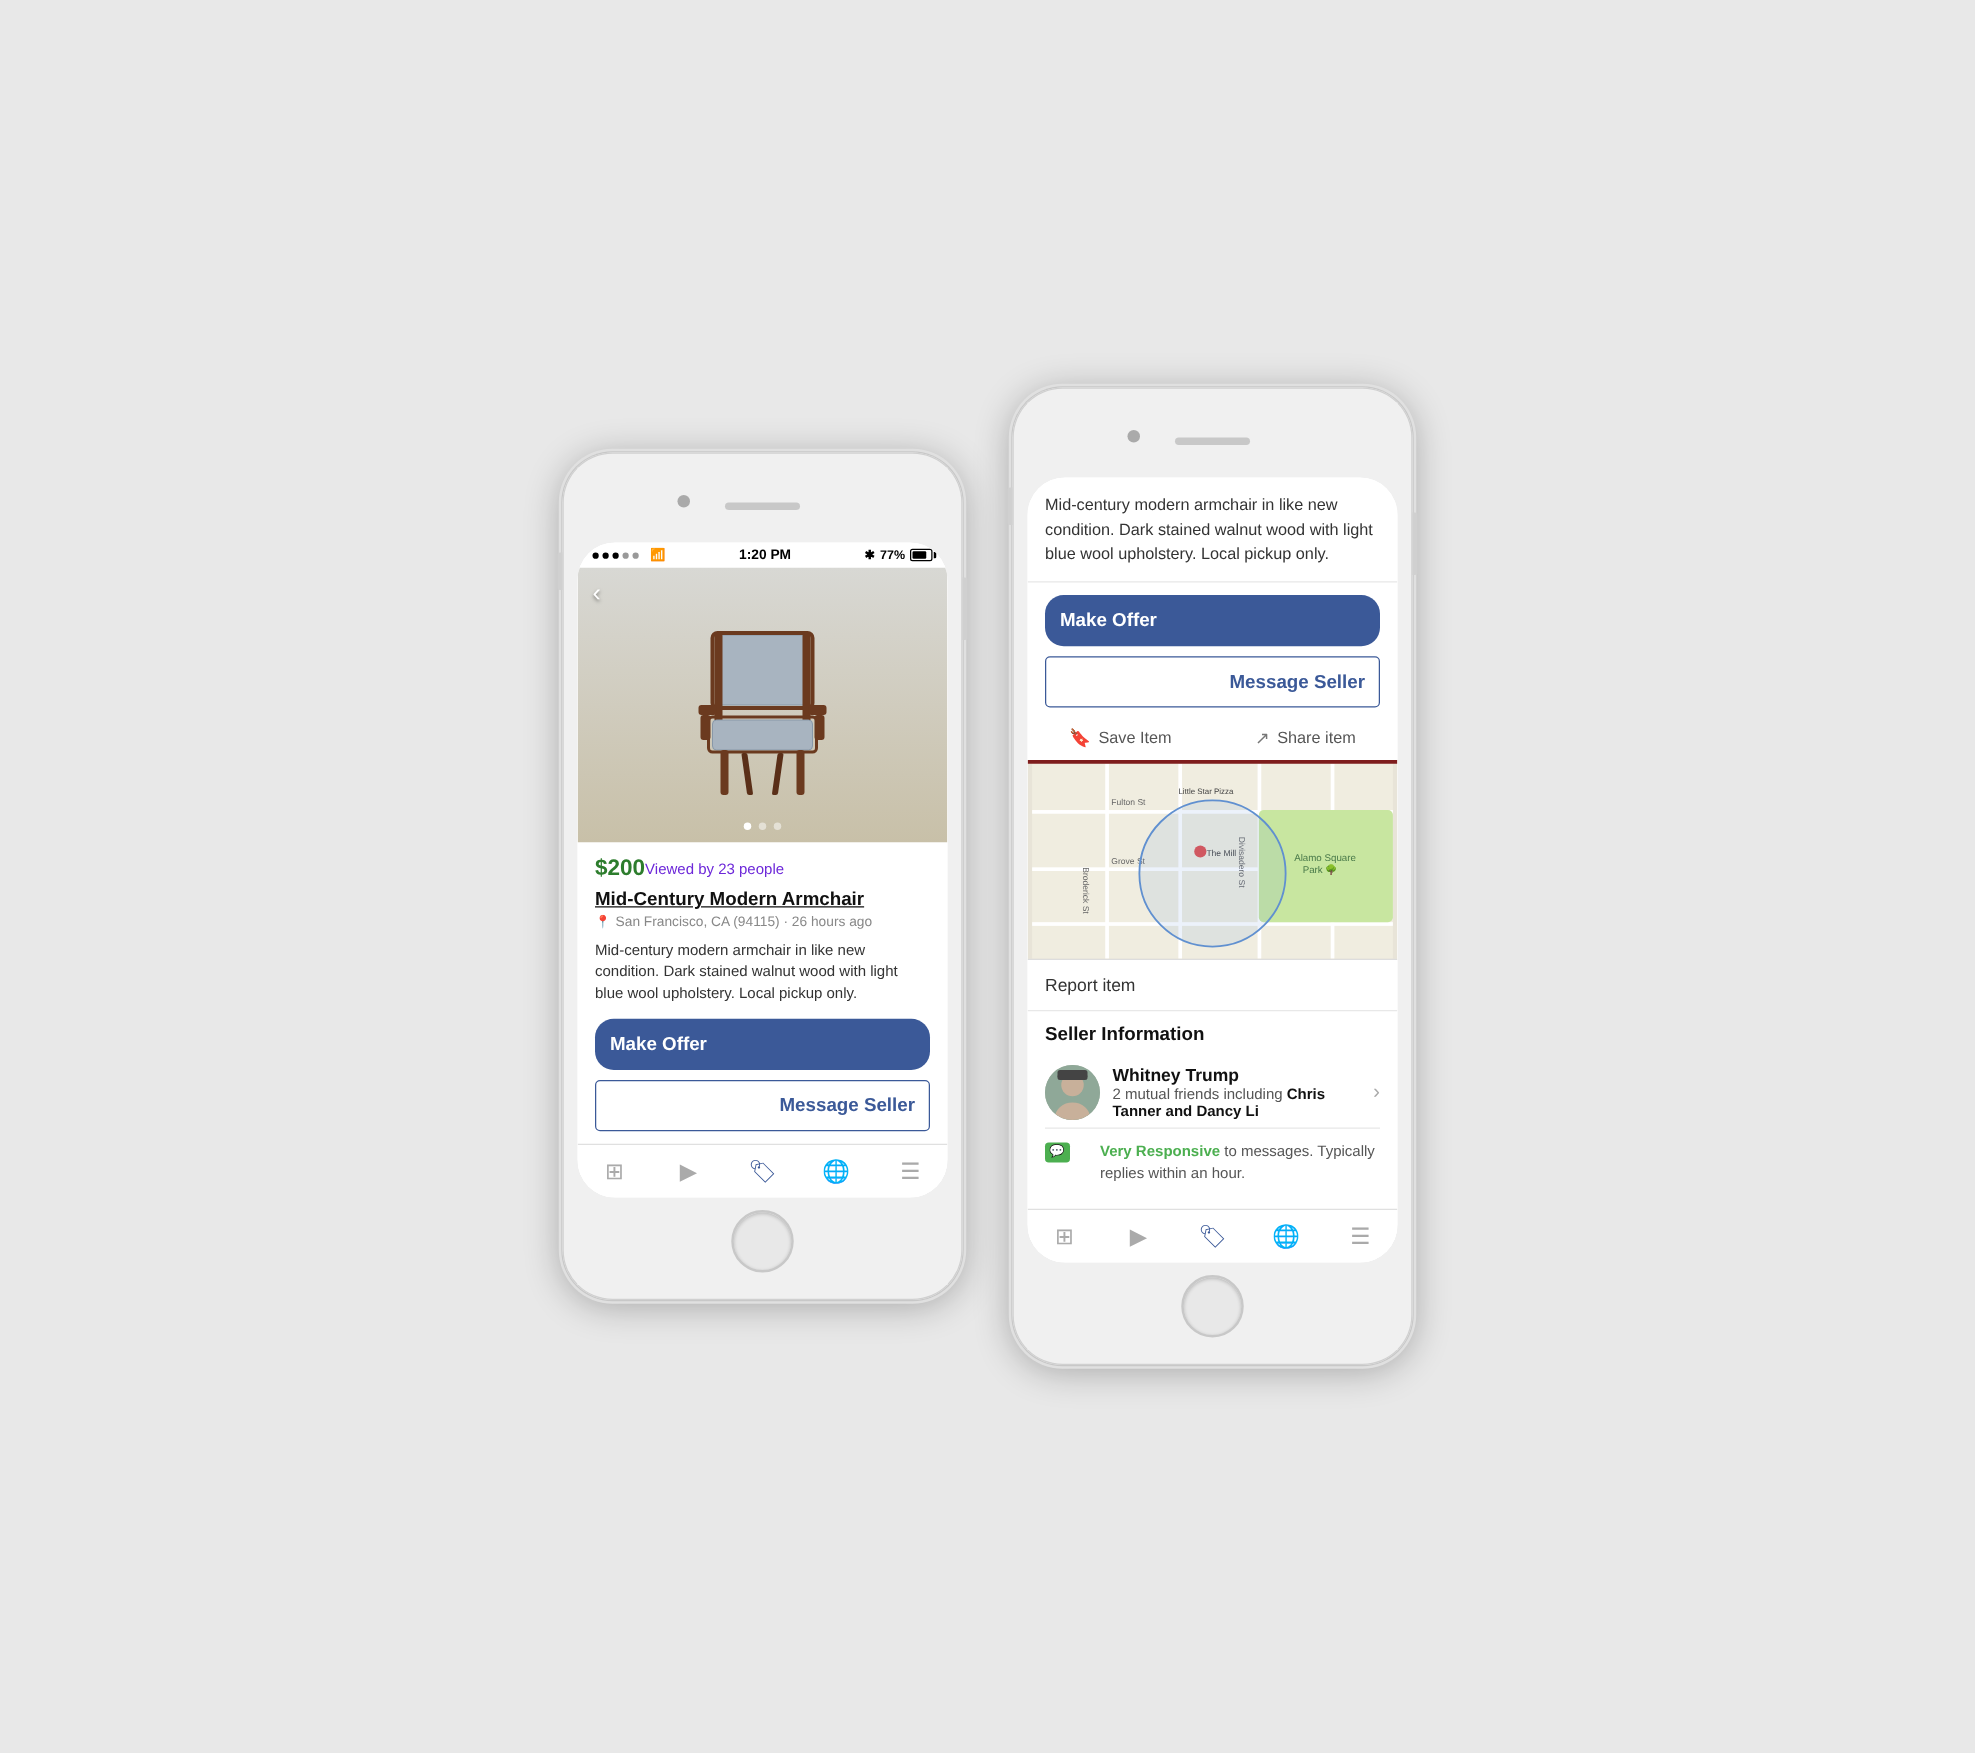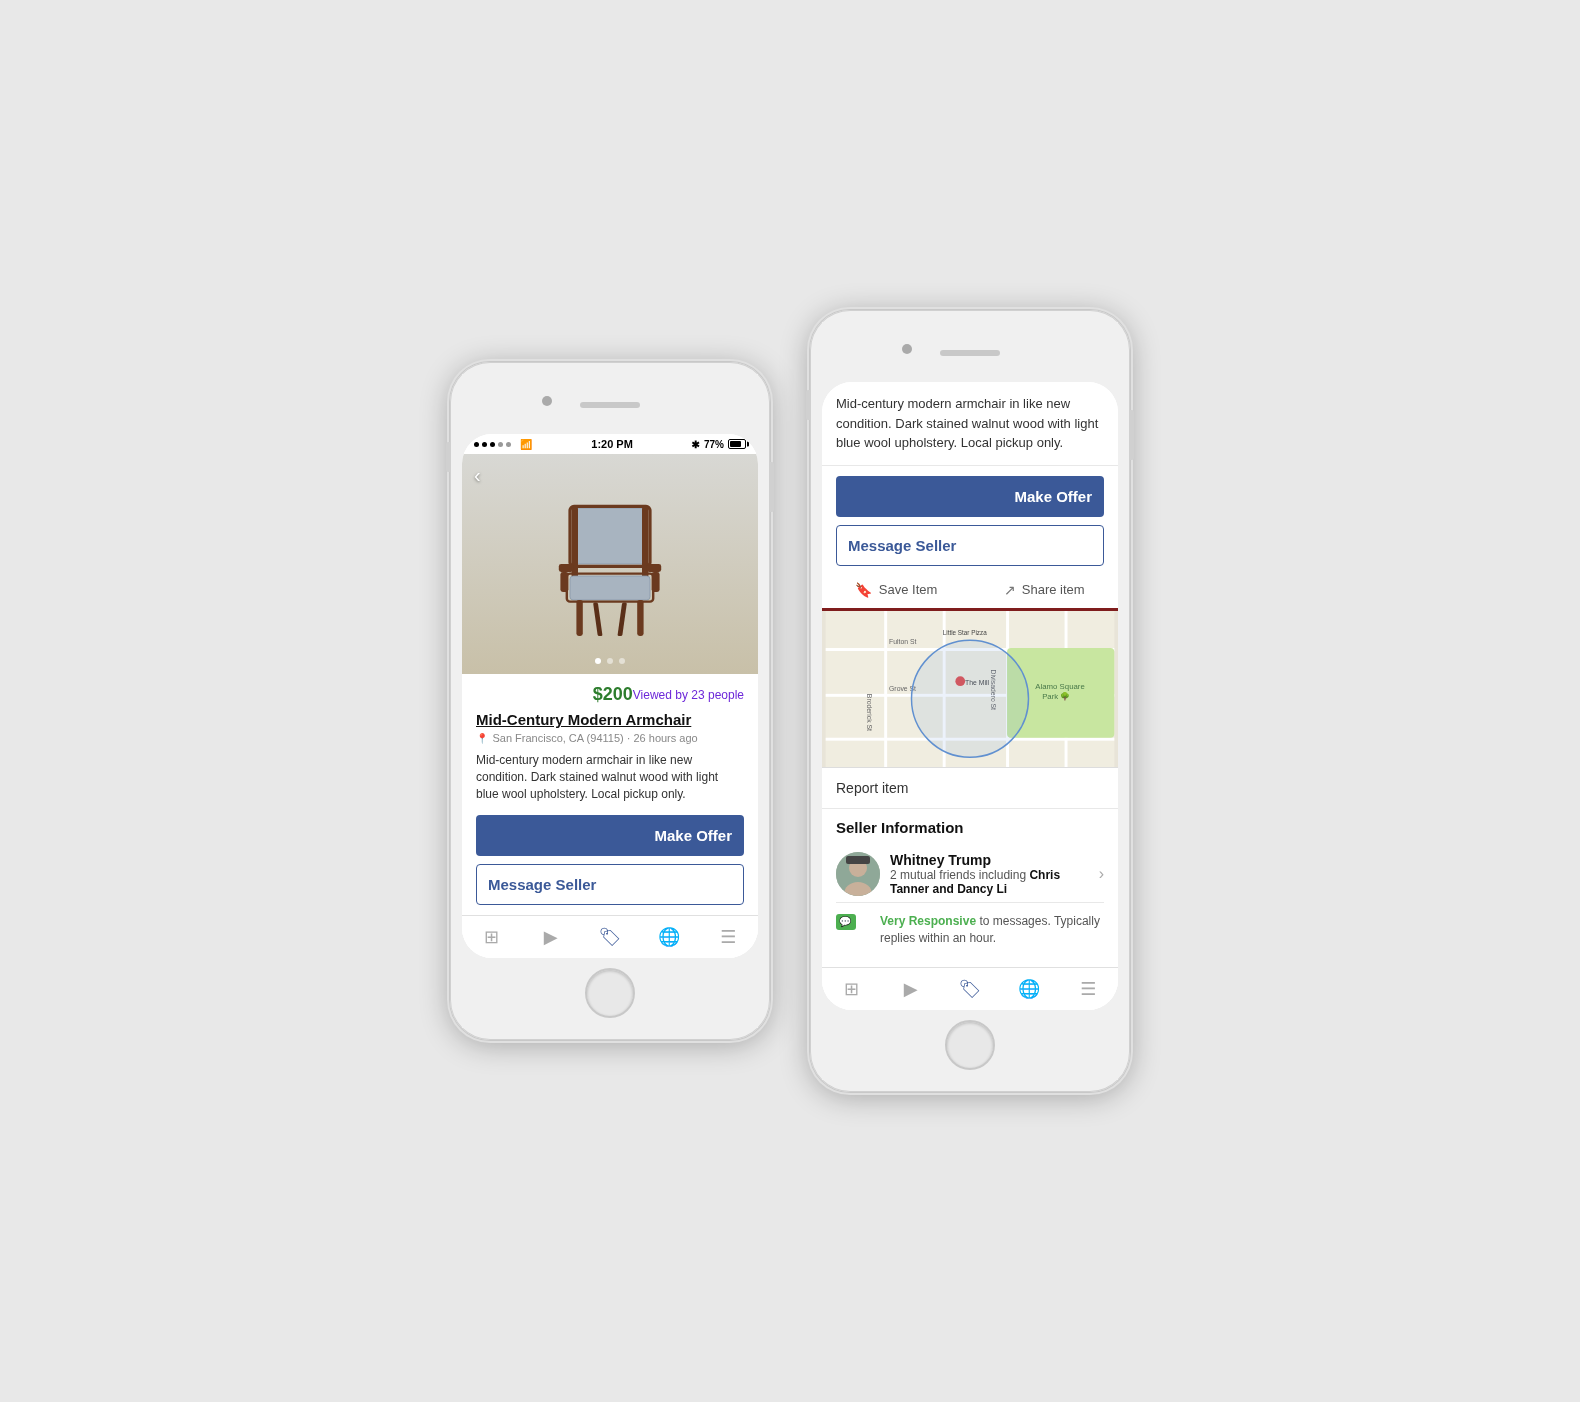--- a/index.html
+++ b/index.html
@@ -170,55 +170,55 @@
     .dot {
       width: 6px; height: 6px;
       border-radius: 50%;
       background: rgba(255,255,255,0.5);
     }
     .dot.active { background: #fff; }
 
     .product-info { padding: 10px 14px; }
     .price-row {
       display: flex;
-      justify-content: flex-end;
+      justify-content: flex-start;
       align-items: center;
       margin-bottom: 6px;
     }
     .price { color: #2d7d2d; font-size: 18px; font-weight: 600; }
     .viewed-by { color: #6d28d9; font-size: 12px; }
     .product-title { font-size: 15px; font-weight: 700; color: #111; margin-bottom: 4px; text-decoration: underline; }
     .product-meta { color: #888; font-size: 11px; margin-bottom: 8px; display: flex; align-items: center; gap: 4px; }
     .pin-icon { color: #888; font-size: 10px; }
     .product-desc { font-size: 12px; color: #333; line-height: 1.4; margin-bottom: 12px; }
 
     .btn-primary {
       width: 100%;
       background: #3b5998;
       color: #fff;
       border: none;
-      border-radius: 4px;
+      border-radius: 15px;
       padding: 12px;
       font-size: 15px;
       font-weight: 600;
       cursor: pointer;
       margin-bottom: 8px;
-      text-align: right;
+      text-align: left;
     }
     .btn-secondary {
       width: 100%;
       background: #fff;
       color: #3b5998;
       border: 1.5px solid #3b5998;
       border-radius: 4px;
       padding: 11px;
       font-size: 15px;
       font-weight: 600;
       cursor: pointer;
-      text-align: left;
+      text-align: right;
     }
 
     
     .bottom-nav {
       display: flex;
       justify-content: space-around;
       align-items: center;
       padding: 8px 0;
       border-top: 1px solid #e0e0e0;
       background: #fff;

